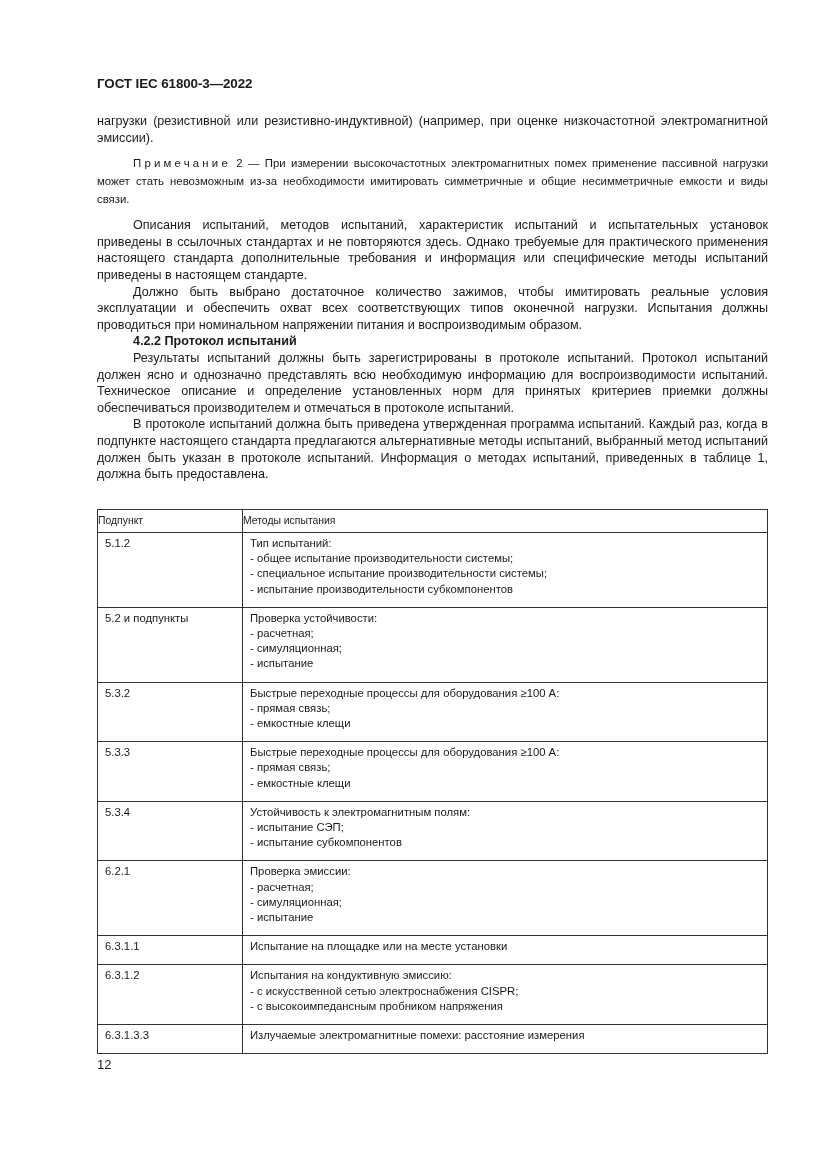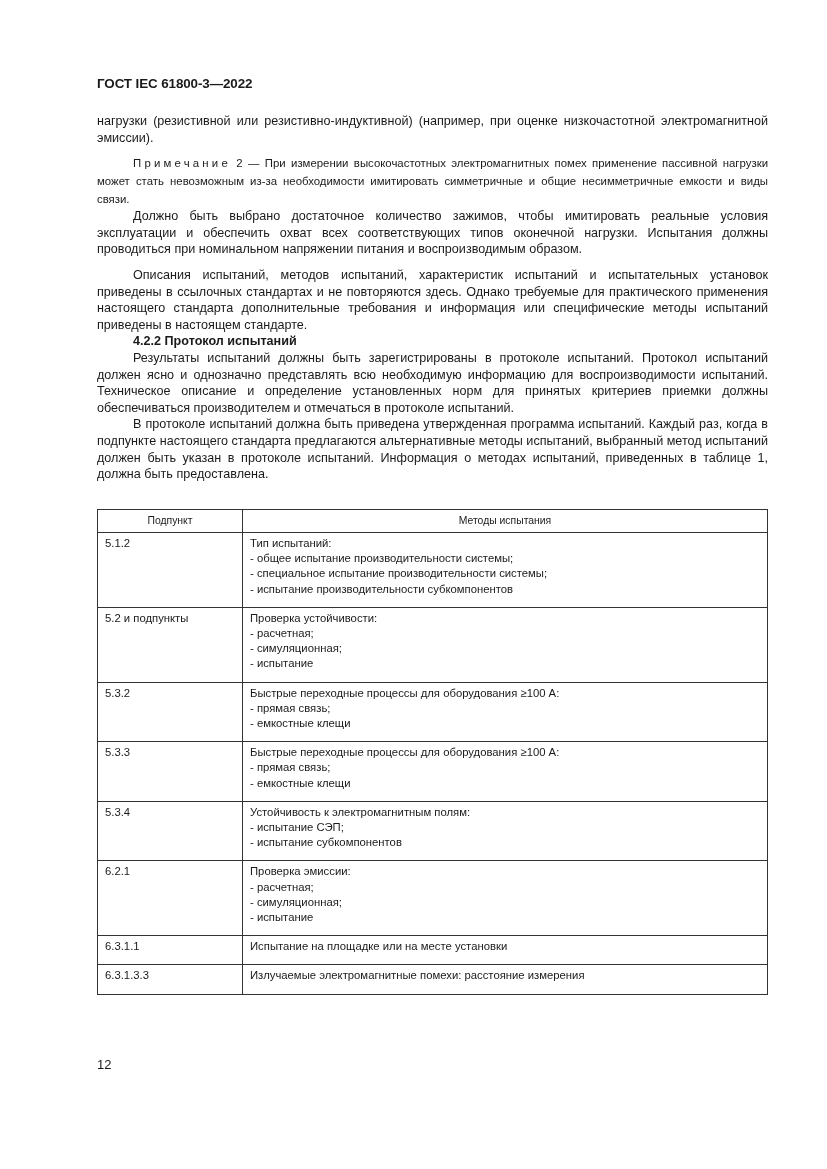--- a/index.html
+++ b/index.html
@@ -10,38 +10,38 @@
   .body-text { position: absolute; left: 97px; width: 671px; font-size: 12.6px; line-height: 16.6px; text-align: justify; }
   .para { margin: 0; text-align: justify; }
   .indent { text-indent: 36px; }
   .note { font-size: 11.4px; line-height: 18px; }
   .spaced { letter-spacing: 3.2px; }
   .subhead { font-weight: bold; text-indent: 36px; margin: 0; }
   .caption { position: absolute; left: 97px; top: 488px; font-size: 11.3px; white-space: nowrap; }
   table.t1 { position: absolute; left: 97px; top: 509px; width: 671px; border-collapse: collapse;
              font-size: 11.3px; line-height: 15.2px; }
   table.t1 th, table.t1 td { border: 1.4px solid #333; vertical-align: top; text-align: left; }
-  table.t1 th { font-weight: normal; font-size: 10.4px; text-align: center; height: 22px; vertical-align: middle; padding: 0; margin-top: 48px; }
+  table.t1 th { font-weight: normal; font-size: 10.4px; text-align: left; height: 22px; vertical-align: middle; padding: 0; margin-top: 48px; }
   table.t1 td { padding: 3px 7px 10px 7px; }
   .c1 { width: 144px; }
   .item { display: block; }
   .footer { position: absolute; left: 97px; top: 1057px; font-size: 13px; }
 </style>
 </head>
 <body>
 
 <div class="page">
 
   <div class="header">ГОСТ IEC 61800-3—2022</div>
 
   <div class="body-text" style="top:113px;">
     <p class="para">нагрузки (резистивной или резистивно-индуктивной) (например, при оценке низкочастотной электромагнитной эмиссии).</p>
     <p class="para note indent" style="margin-top:8px;"><span class="spaced">Примечание</span><span> 2 — При измерении высокочастотных электромагнитных помех применение пассивной нагрузки может стать невозможным из-за необходимости имитировать симметричные и общие несимметричные емкости и виды связи.</span></p>
+    <p class="para indent" style="margin-top:9px;">Описания испытаний, методов испытаний, характеристик испытаний и испытательных установок приведены в ссылочных стандартах и не повторяются здесь. Однако требуемые для практического применения настоящего стандарта дополнительные требования и информация или специфические методы испытаний приведены в настоящем стандарте.</p>
     <p class="para indent">Должно быть выбрано достаточное количество зажимов, чтобы имитировать реальные условия эксплуатации и обеспечить охват всех соответствующих типов оконечной нагрузки. Испытания должны проводиться при номинальном напряжении питания и воспроизводимым образом.</p>
-    <p class="para indent" style="margin-top:9px;">Описания испытаний, методов испытаний, характеристик испытаний и испытательных установок приведены в ссылочных стандартах и не повторяются здесь. Однако требуемые для практического применения настоящего стандарта дополнительные требования и информация или специфические методы испытаний приведены в настоящем стандарте.</p>
     <p class="subhead">4.2.2 Протокол испытаний</p>
     <p class="para indent">Результаты испытаний должны быть зарегистрированы в протоколе испытаний. Протокол испытаний должен ясно и однозначно представлять всю необходимую информацию для воспроизводимости испытаний. Техническое описание и определение установленных норм для принятых критериев приемки должны обеспечиваться производителем и отмечаться в протоколе испытаний.</p>
     <p class="para indent">В протоколе испытаний должна быть приведена утвержденная программа испытаний. Каждый раз, когда в подпункте настоящего стандарта предлагаются альтернативные методы испытаний, выбранный метод испытаний должен быть указан в протоколе испытаний. Информация о методах испытаний, приведенных в таблице 1, должна быть предоставлена.</p>
   </div>
 
 
   <table class="t1">
     <thead>
       <tr>
         <th class="c1">Подпункт</th>
@@ -99,20 +99,28 @@
             <span class="item">- симуляционная;</span>
             <span class="item">- испытание</span>
           </td>
         </tr>
         <tr style="height: 25px;">
           <td>6.3.1.1</td>
           <td>
             <span class="item">Испытание на площадке или на месте установки</span>
           </td>
         </tr>
+        <tr style="height: 55px;">
+          <td>6.3.1.2</td>
+          <td>
+            <span class="item">Испытания на кондуктивную эмиссию:</span>
+            <span class="item">- с искусственной сетью электроснабжения CISPR;</span>
+            <span class="item">- с высокоимпедансным пробником напряжения</span>
+          </td>
+        </tr>
         <tr style="height: 26px;">
           <td>6.3.1.3.3</td>
           <td>
             <span class="item">Излучаемые электромагнитные помехи: расстояние измерения</span>
           </td>
         </tr>
       </tbody>
   </table>
 
   <div class="footer">12</div>

